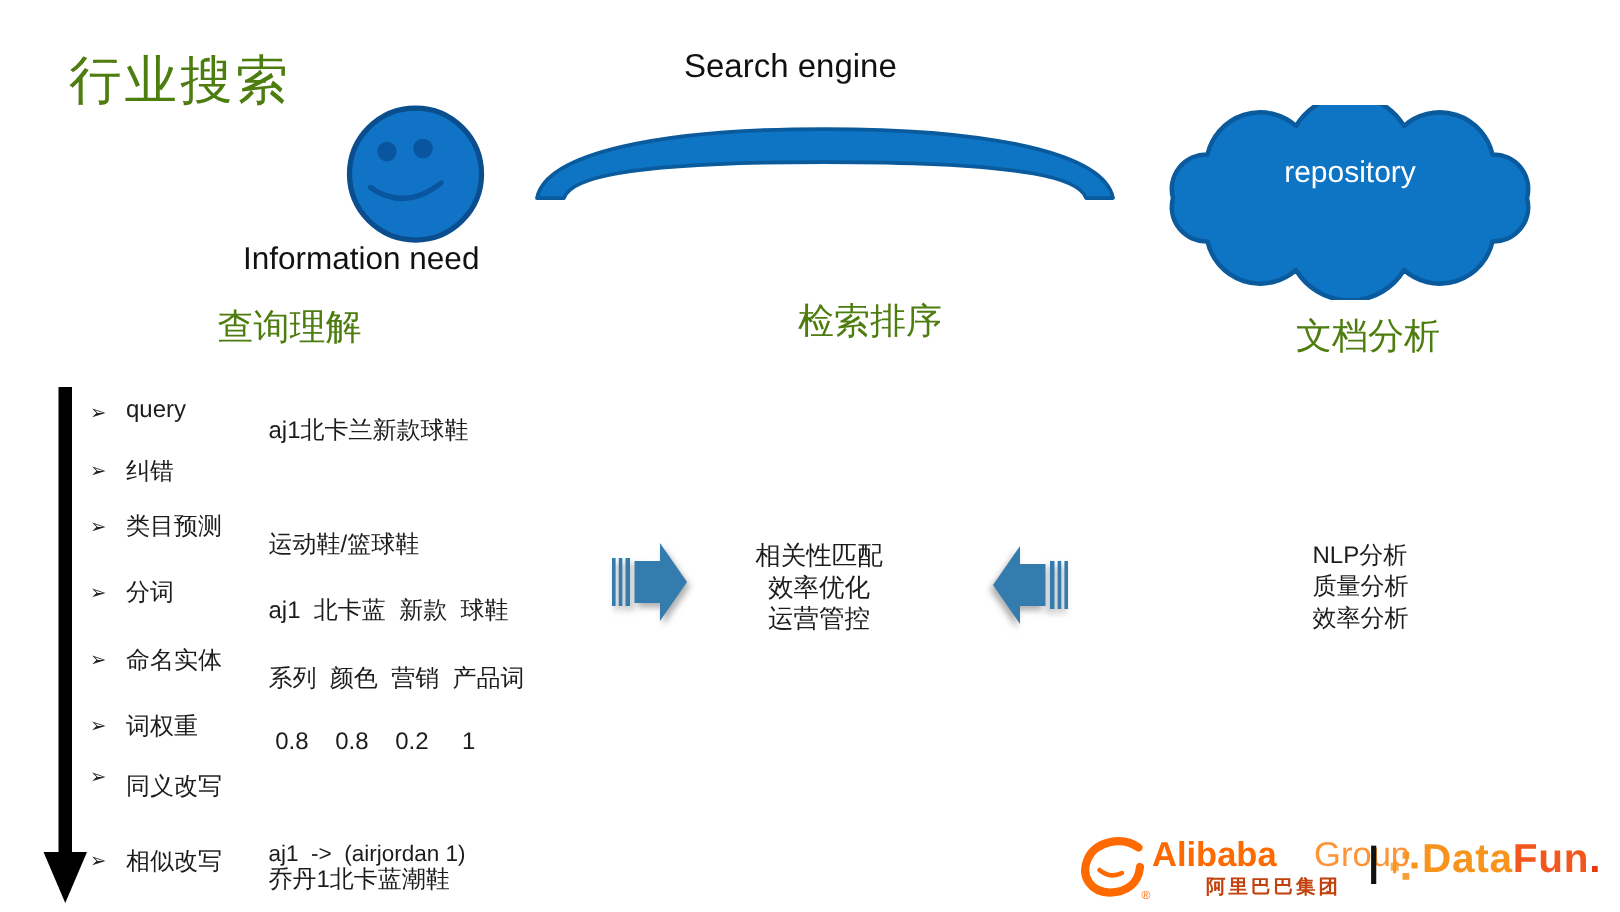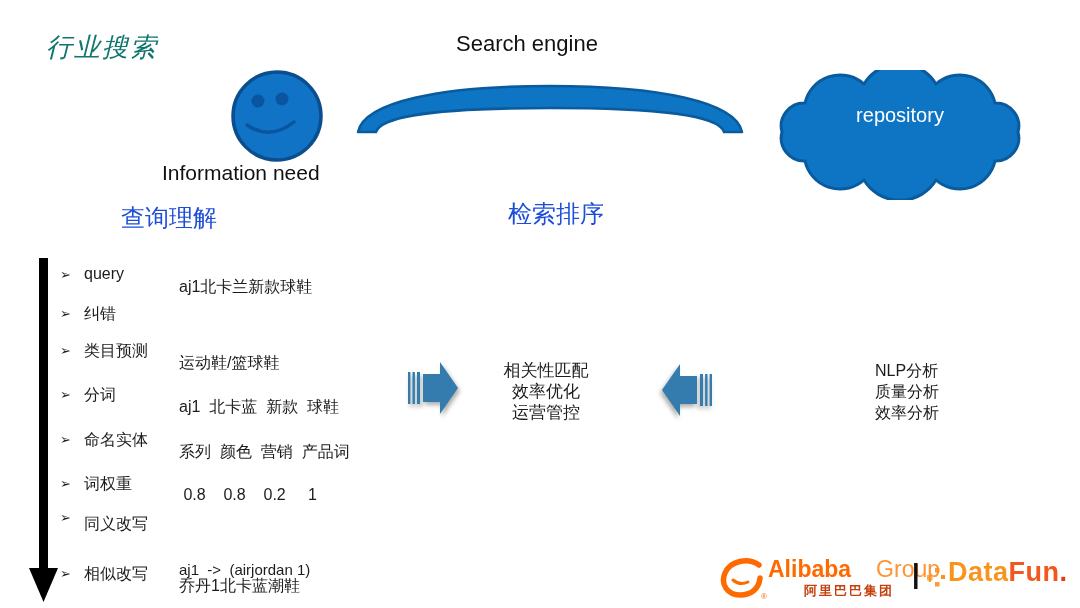--- a/index.html
+++ b/index.html
@@ -1,28 +1,28 @@
 <!DOCTYPE html>
 <html><head>
 <meta charset="utf-8">
 <style>
   html,body{margin:0;padding:0;background:#ffffff;}
   #slide{position:relative;width:1080px;height:608px;background:#ffffff;overflow:hidden;
          font-family:"Liberation Sans",sans-serif;}
   .abs{position:absolute;}
   .cjk{font-family:"Liberation Sans","Liberation Serif",serif;}
 
-  .slide-title{left:46px;top:30px;font-size:26px;color:#0f766e;letter-spacing:2px;font-style:italic;}
+  .slide-title{left:46px;top:30px;font-size:35px;color:#4d7c0f;letter-spacing:2px;}
   .search-engine{left:456px;top:31px;font-size:22px;color:#111;}
   .info-need{left:162px;top:161px;font-size:21px;color:#111;}
 
   .cloud-text{left:790px;top:100px;width:220px;text-align:center;color:#ffffff;
               font-size:20px;line-height:30px;}
 
-  .col-header{font-size:24px;color:#1d4ed8;}
+  .col-header{font-size:24px;color:#4d7c0f;margin-left:24px;}
   .hdr-left{left:121px;top:202px;}
   .hdr-mid{left:508px;top:198px;}
   .hdr-right{left:840px;top:208px;}
 
   .rows{left:60px;top:0;width:360px;}
   .row{position:absolute;display:flex;align-items:flex-start;}
   .row .bullet{width:24px;font-size:13px;color:#222;padding-top:2px;flex:0 0 24px;}
   .row .label{width:95px;flex:0 0 95px;font-size:16px;color:#1c1c1c;}
   .row .value{font-size:16px;color:#1c1c1c;white-space:pre;margin-top:12px;}
   .row .value b{font-weight:bold;}
@@ -73,20 +73,21 @@
              A36 36 0 0 1 42,91 A23 23 0 0 1 19,62 A23 23 0 0 1 42,33
              A36 36 0 0 1 101,14 A42 42 0 0 1 173,14 A36 36 0 0 1 232,33
              A23 23 0 0 1 255,62 Z" fill="#0E74C4" stroke="#0A5B9D" stroke-width="3" stroke-linejoin="round"></path>
   </svg>
   <div class="abs cloud-text">
     <div>repository</div>
   </div>
 
   <div class="abs col-header hdr-left">查询理解</div>
   <div class="abs col-header hdr-mid">检索排序</div>
+  <div class="abs col-header hdr-right">文档分析</div>
 
   <svg class="abs" style="left:28px;top:258px;" width="32" height="345" viewBox="0 0 32 345">
     <rect x="11" y="0" width="9" height="314" fill="#000000"></rect>
     <polygon points="1,310 30,310 15.5,344" fill="#000000"></polygon>
   </svg>
 
   <div class="abs rows cjk">
 
     <div class="row" style="top:265px;">
       <span class="bullet">➢</span>

